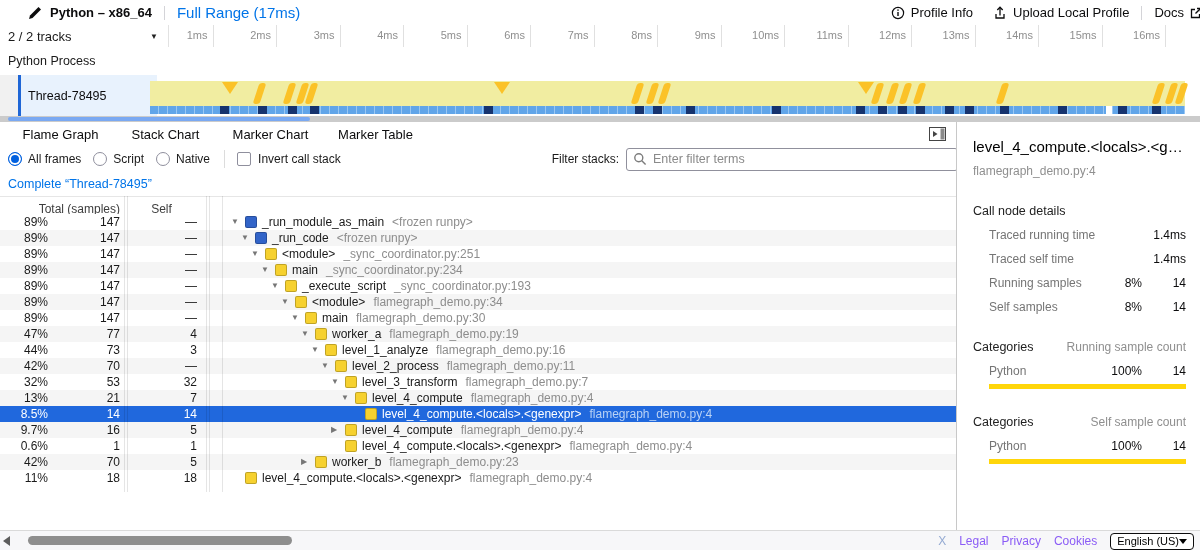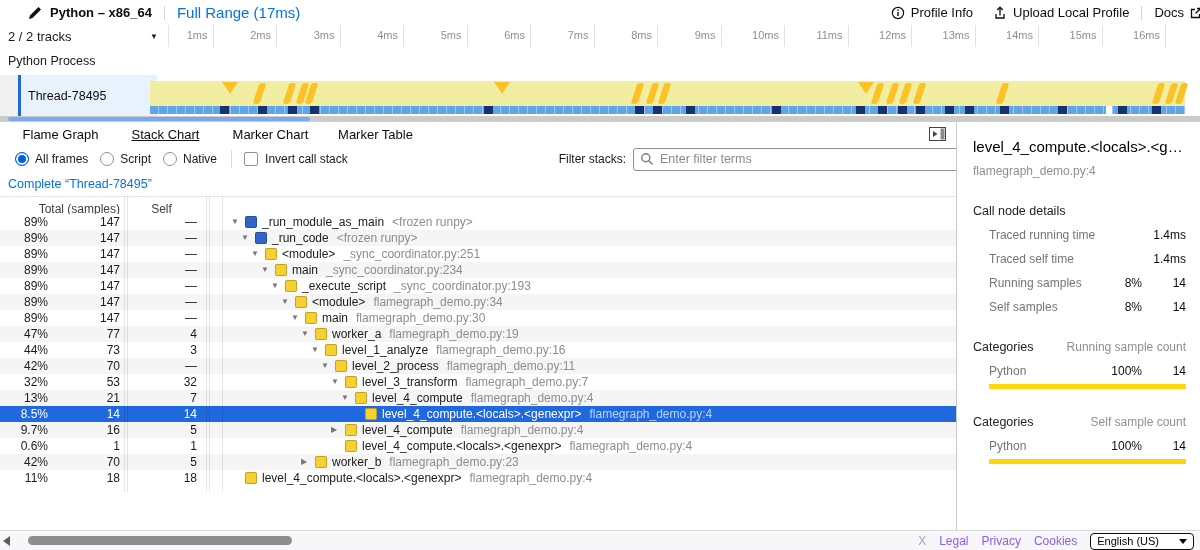--- a/index.html
+++ b/index.html
@@ -46,21 +46,21 @@
   
   #tabbar{position:absolute;left:0;top:122px;width:956px;height:24px;border-bottom:1px solid #c8c8c8;
           display:flex;align-items:flex-end;padding-left:8px;background:#fff}
   .tab{height:23px;line-height:23px;text-align:center;font-size:13px;color:#0c0c0d;cursor:pointer;flex:none}
   .tab.sel{height:25px;margin-bottom:-1px;line-height:20px;background:#fff;
            border:1px solid #c8c8c8;border-top:3px solid #0060df;border-bottom:1px solid #fff}
   #sidebar-toggle{position:absolute;left:929px;top:127px;cursor:pointer}
 
   
   #toolbar{position:absolute;left:0;top:146px;width:956px;height:26px;border-bottom:1px solid #e2e2e2;
-           display:flex;align-items:center;padding-left:15px;background:#fff}
+           display:flex;align-items:center;padding-left:8px;background:#fff}
   .rlabel{display:flex;align-items:center;margin-right:12px;cursor:pointer}
   .radio{width:12px;height:12px;border-radius:50%;border:1px solid #8f8f9d;background:#fff;margin-right:6px;flex:none}
   .radio.sel{background:#0060df;border-color:#0060df;box-shadow:inset 0 0 0 2px #fff}
   .checkbox{width:12px;height:12px;border:1px solid #8f8f9d;border-radius:2px;background:#fff;margin-right:7px;flex:none}
   .vdiv{width:1px;height:18px;background:#dcdcdc;margin:0 12px 0 2px}
   #filter-group{margin-left:auto;display:flex;align-items:center;margin-right:6px}
   #filter-label{margin-right:7px}
   #search-wrap{position:relative}
   #search-input{width:298px;height:21px;border:1px solid #90909c;border-radius:3px;
                 padding:0 6px 0 26px;font:12.5px "Liberation Sans",sans-serif;color:#333;outline:none;background:#fff}
@@ -106,21 +106,21 @@
   .sb-bar{height:5px;margin:6px 0 0 16px}
 
   
   #footer{position:absolute;left:0;top:530px;width:1200px;height:20px;background:#f7f7f9;border-top:1px solid #dadada}
   #scroll-left-arrow{position:absolute;left:3px;top:5px;width:0;height:0;
                      border-top:5px solid transparent;border-bottom:5px solid transparent;border-right:7px solid #5d5d5d}
   #hthumb{position:absolute;left:28px;top:5px;width:264px;height:9px;border-radius:5px;background:#8e8e8e}
   #f-right{position:absolute;right:6px;top:0;height:20px;display:flex;align-items:center;gap:13px;font-size:12px}
   #f-close{color:#94aad2;cursor:pointer}
   .f-link{color:#8b5cf6;cursor:pointer}
-  #lang-select{display:flex;align-items:center;gap:20px;border:1px solid #0c0c0d;border-radius:4px;
+  #lang-select{display:flex;align-items:center;border:1px solid #0c0c0d;border-radius:4px;
                background:#fff;height:15px;padding:0 6px;font-size:11px;color:#000;cursor:pointer}
   #lang-caret{width:0;height:0;border-left:4px solid transparent;border-right:4px solid transparent;border-top:5px solid #000}
 </style>
 </head>
 <body>
 
 <div id="hdr">
   <span class="pencil">
     <svg width="14" height="14" viewBox="0 0 14 14">
         <path d="M1 13 L2 9.5 L10.5 1 L13 3.5 L4.5 12 Z" fill="#0c0c0d"></path>
@@ -242,21 +242,21 @@
       <div class="smp-gap" style="left: 956px;"></div>
     </div>
 </div>
 
 <div id="scrollstrip">
   <div id="hscroll-blue"></div>
 </div>
 
 <div id="tabbar">
     <div class="tab" style="width: 105px;">Flame Graph</div>
-    <div class="tab" style="width: 105px; text-decoration: underline;">Stack Chart</div>
+    <div class="tab" style="width: 105px;">Stack Chart</div>
     <div class="tab" style="width: 105px;">Marker Chart</div>
     <div class="tab" style="width: 105px;">Marker Table</div>
   </div>
 <span id="sidebar-toggle">
   <svg width="18" height="14" viewBox="0 0 18 14">
       <rect x="0.5" y="0.5" width="16" height="13" fill="#fff" stroke="#444"></rect>
       <rect x="11.5" y="1.5" width="4" height="11" fill="#8a8a8a"></rect>
       <path d="M4 4 L8.5 7 L4 10 Z" fill="#444"></path>
     </svg>
 </span>

